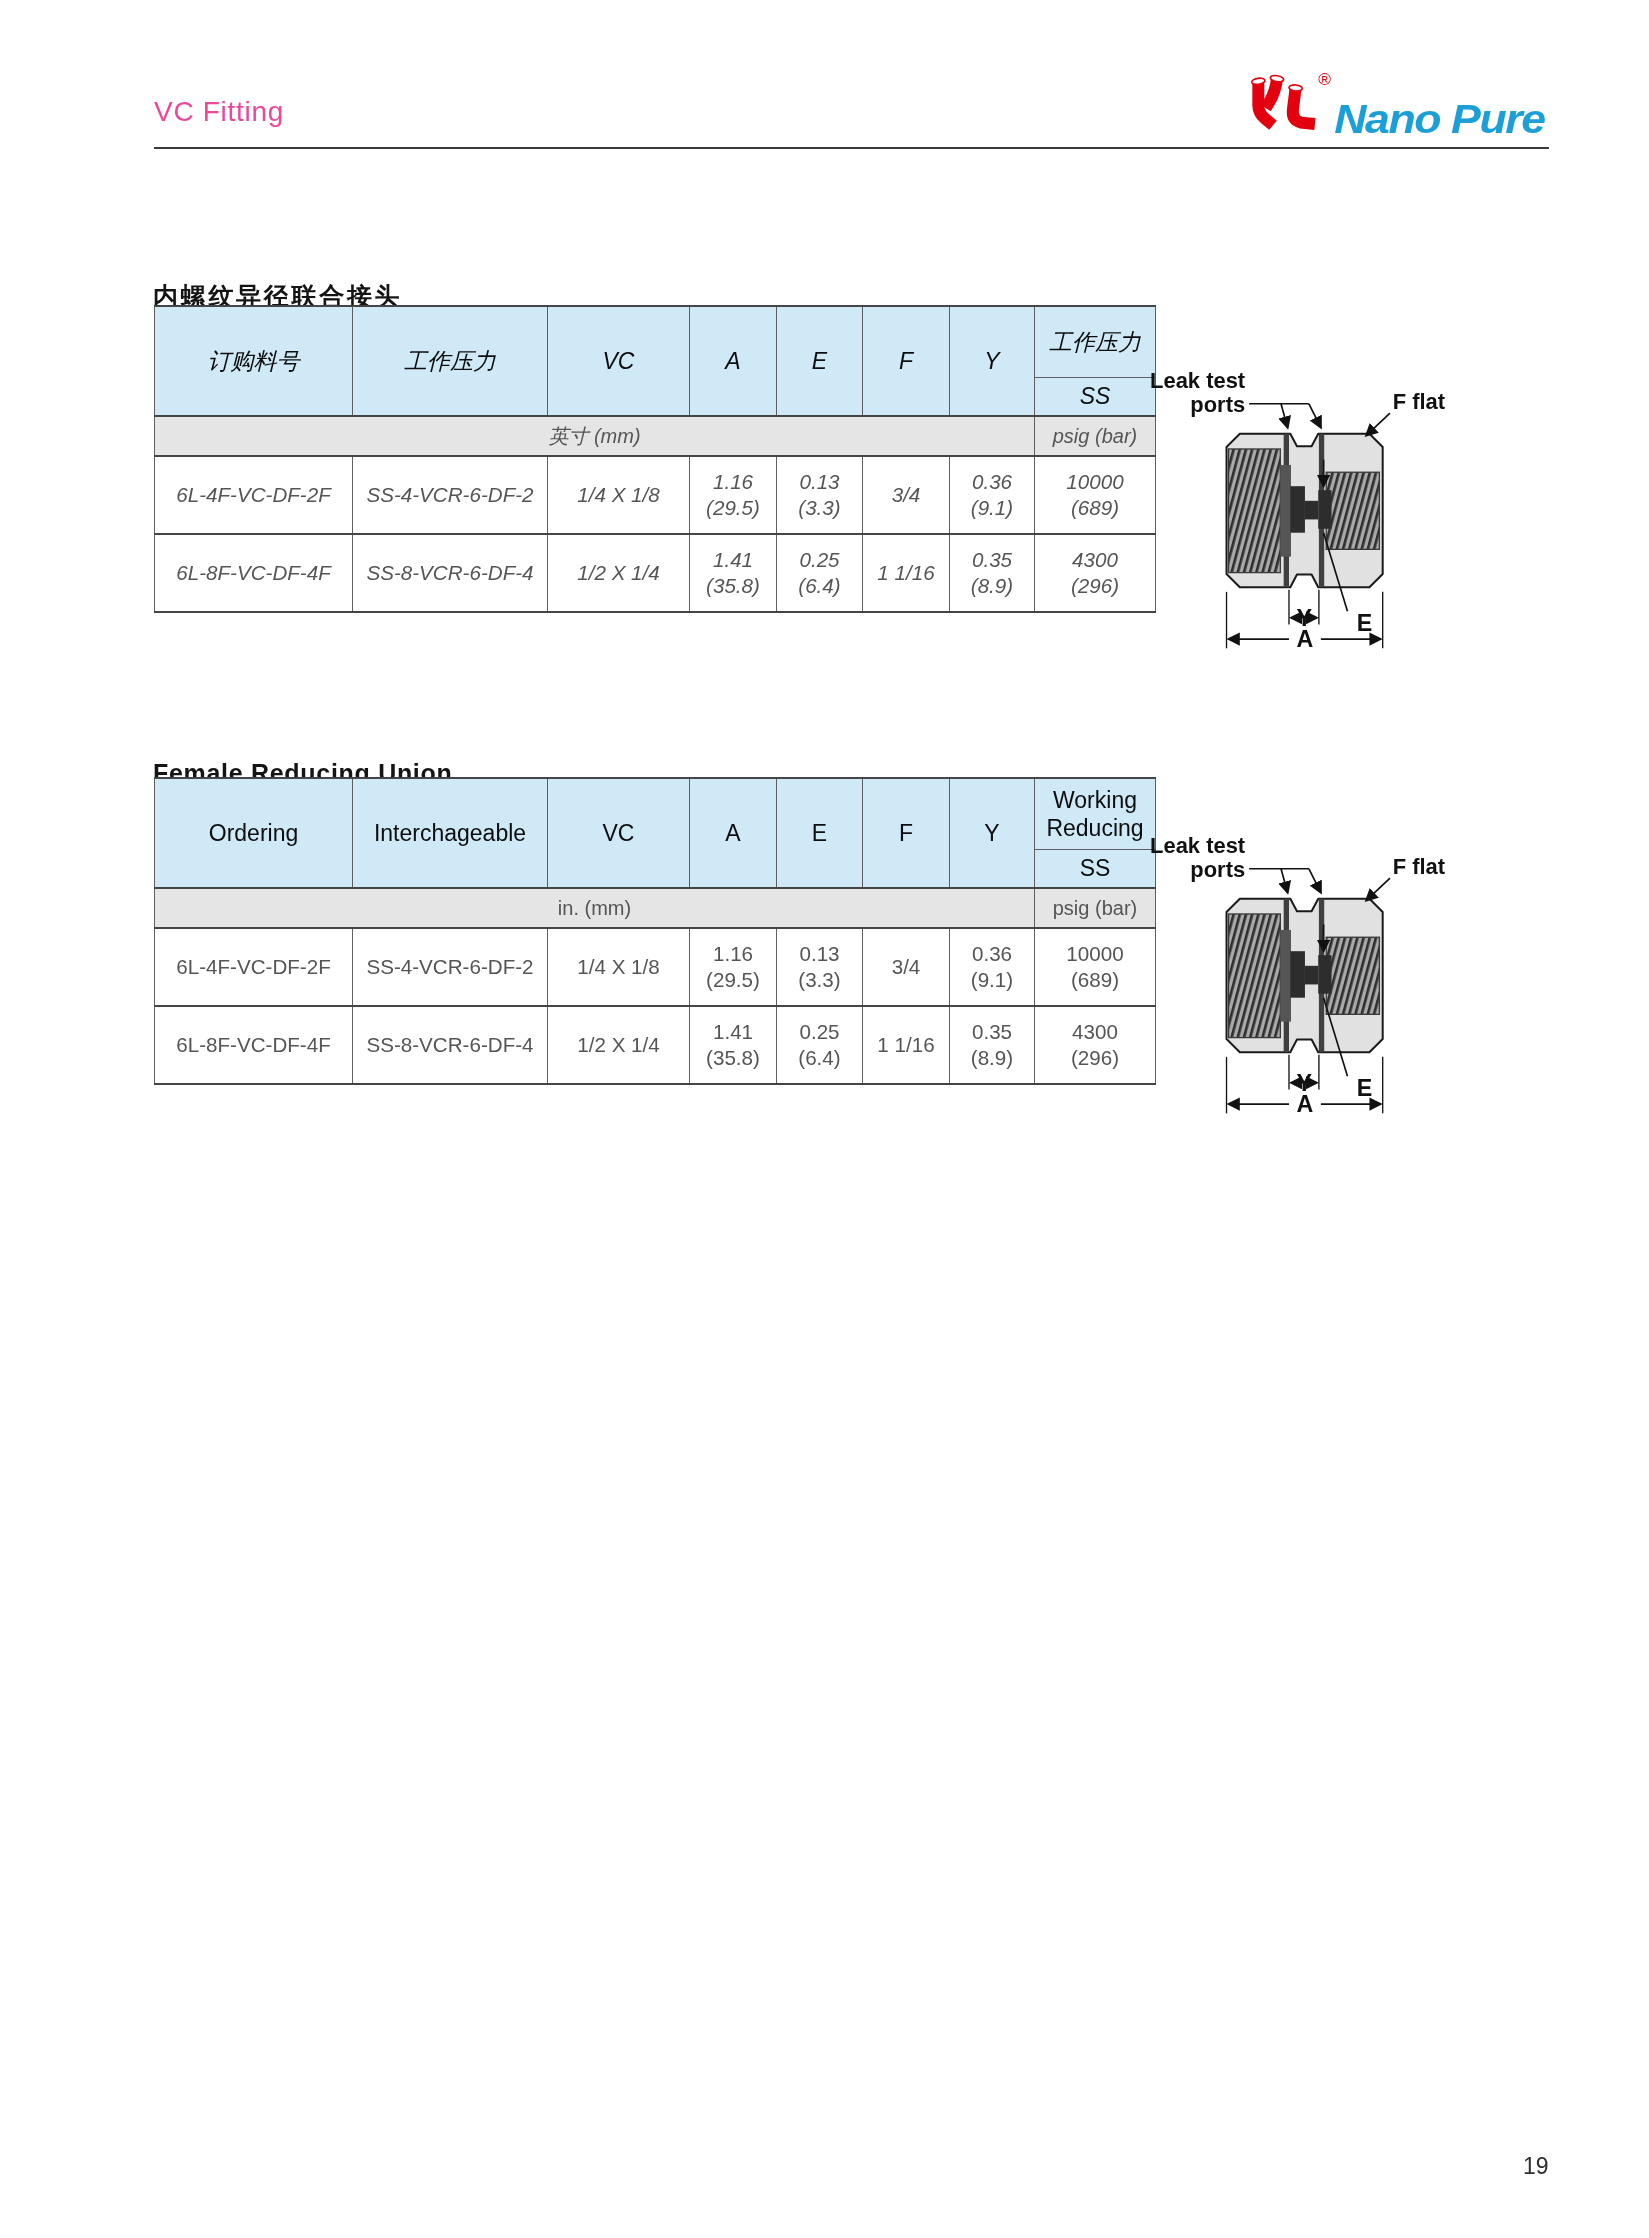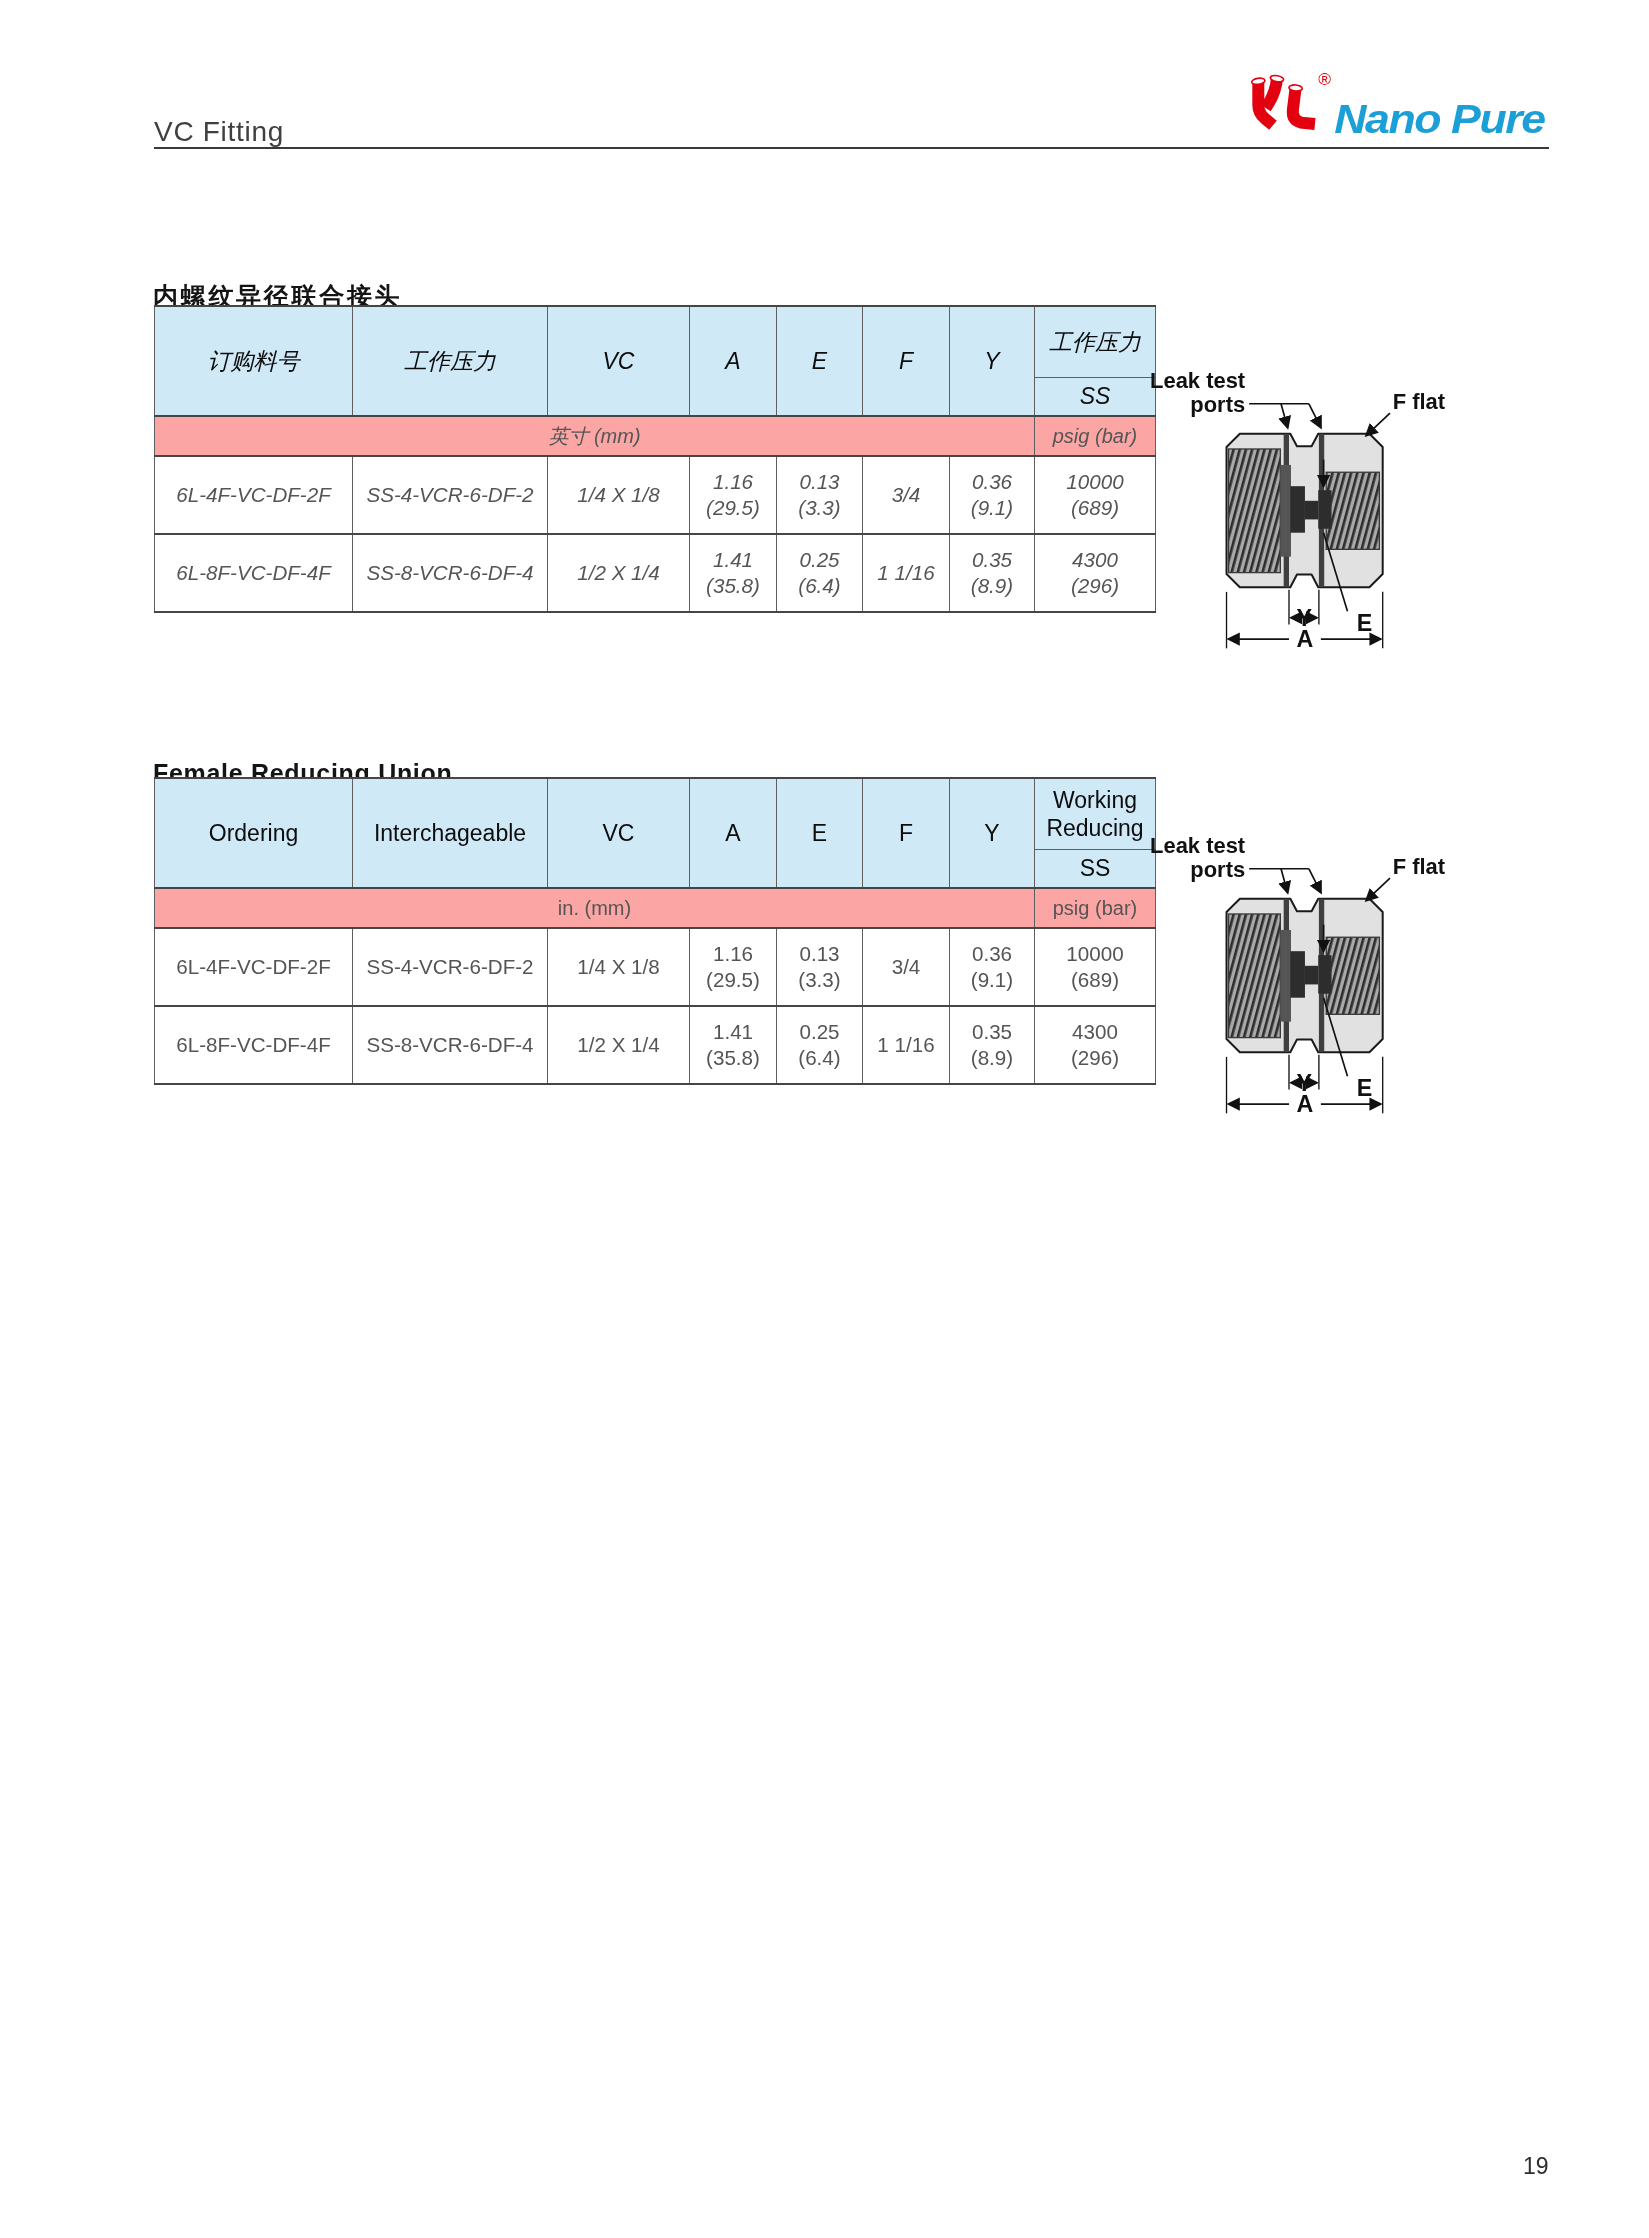--- a/index.html
+++ b/index.html
@@ -2,22 +2,22 @@
 <html style="font-size:10.6px"><head>
 <meta charset="utf-8">
 <style>
   html,body{margin:0;padding:0;background:#e8e8e8;}
   .page{
     position:relative;width:1650px;height:2239px;background:#ffffff;
     font-family:"Liberation Sans","DejaVu Sans",sans-serif;overflow:hidden;
   }
   
   .page-title{
-    position:absolute;left:154px;top:116px;font-size:28px;line-height:31px;
-    color:#404040;font-weight:400;letter-spacing:0.7px;
+    position:absolute;left:154px;top:96px;font-size:28px;line-height:31px;
+    color:#ec4899;font-weight:400;letter-spacing:0.7px;
   }
   .header-rule{position:absolute;left:154px;top:147px;width:1395px;height:2px;background:#3a3a3a;}
   .logo{position:absolute;left:1249px;top:64px;width:301px;height:84px;}
   
   .sec-title{
     position:absolute;left:153px;font-size:25px;font-weight:700;color:#141414;letter-spacing:0.7px;
   }
   #title-cn{top:259px;letter-spacing:2.7px;}
   #title-en{top:738px;}
   
@@ -26,21 +26,21 @@
     font-family:"Liberation Sans","DejaVu Sans",sans-serif;
   }
   #tbl1{top:305px;font-style:italic;}
   #tbl2{top:777px;}
   .tbl th,.tbl td{border:1.3px solid #5f5f5f;text-align:center;vertical-align:middle;padding:0 4px;}
   .tbl thead tr:nth-child(1){height:71px;}
   .tbl thead tr:nth-child(2){height:39px;}
   .tbl thead tr:nth-child(3){height:40px;}
   .tbl tbody tr{height:78px;margin-top:8px;}
   .tbl thead tr:first-child th{border-top:2.7px solid #454545;}
-  .tbl .units td{border-top:2.7px solid #454545;border-bottom:2.7px solid #454545;font-size:20px;color:#555;background:#fca5a5;font-weight:400;}
+  .tbl .units td{border-top:2.7px solid #454545;border-bottom:2.7px solid #454545;font-size:20px;color:#555;background:#e5e5e5;font-weight:400;}
   .tbl tbody td{border-bottom:2.7px solid #454545;font-size:20.6px;color:#555;line-height:26px;}
   .hd{background:#cfe9f7;font-size:23px;color:#0d0d0d;font-weight:500;line-height:28px;}
   .v2{display:block;line-height:26px;}
   
   .fig{position:absolute;left:1120px;width:439px;height:319px;}
   #fig1{top:336px;}
   #fig2{top:801px;}
   .fig svg{width:100%;height:100%;display:block;}
   .dlabel{font-family:"Liberation Sans","DejaVu Sans",sans-serif;font-size:33px;font-weight:700;fill:#111;}
   .ddim{font-family:"Liberation Sans","DejaVu Sans",sans-serif;font-size:35px;font-weight:700;fill:#111;}

